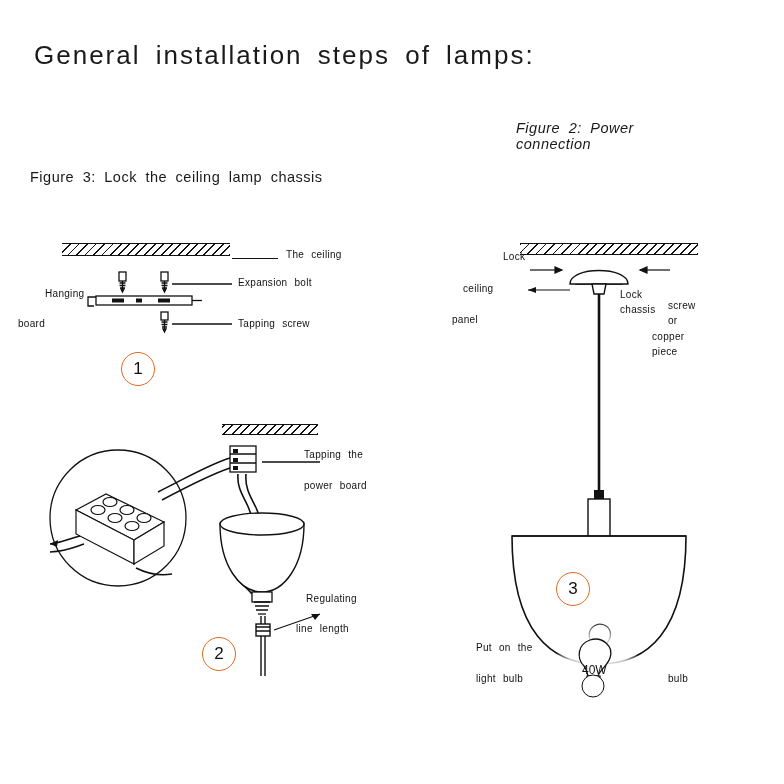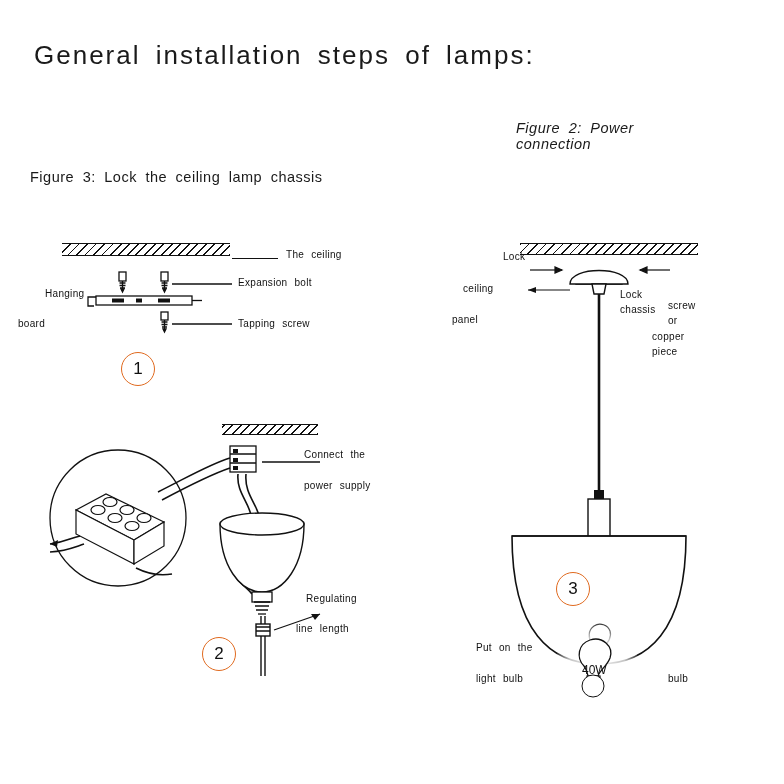--- a/index.html
+++ b/index.html
@@ -197,22 +197,22 @@
       <path d="M221 198 L221 258"></path>
       <path d="M225 198 L225 258"></path>
       <rect x="216" y="206" width="14" height="12" fill="#fff"></rect>
       <path d="M216 209 h14 M216 213 h14"></path>
     </g>
 
     <path d="M234 212 L280 196" stroke="#111" stroke-width="1.3" fill="none"></path>
     <path d="M280 196 L271 196 L275 202 Z" fill="#111"></path>
   </svg>
 
-  <div class="abs lbl" style="left:304px;top:448px;">Connect  the</div>
-  <div class="abs lbl" style="left:304px;top:479px;">power  supply</div>
+  <div class="abs lbl" style="left:304px;top:448px;">Tapping  the</div>
+  <div class="abs lbl" style="left:304px;top:479px;">power  board</div>
 
   <div class="abs lbl" style="left:306px;top:592px;">Regulating</div>
   <div class="abs lbl" style="left:296px;top:622px;">line  length</div>
 
   <div class="abs step-circle" style="left:202px;top:637px;">2</div>
 
   <div class="abs ceiling" style="left:520px;top:243px;width:178px;height:12px;"></div>
 
   <svg class="abs" style="left:470px;top:240px;" width="300" height="430" viewBox="0 0 300 430">
 

